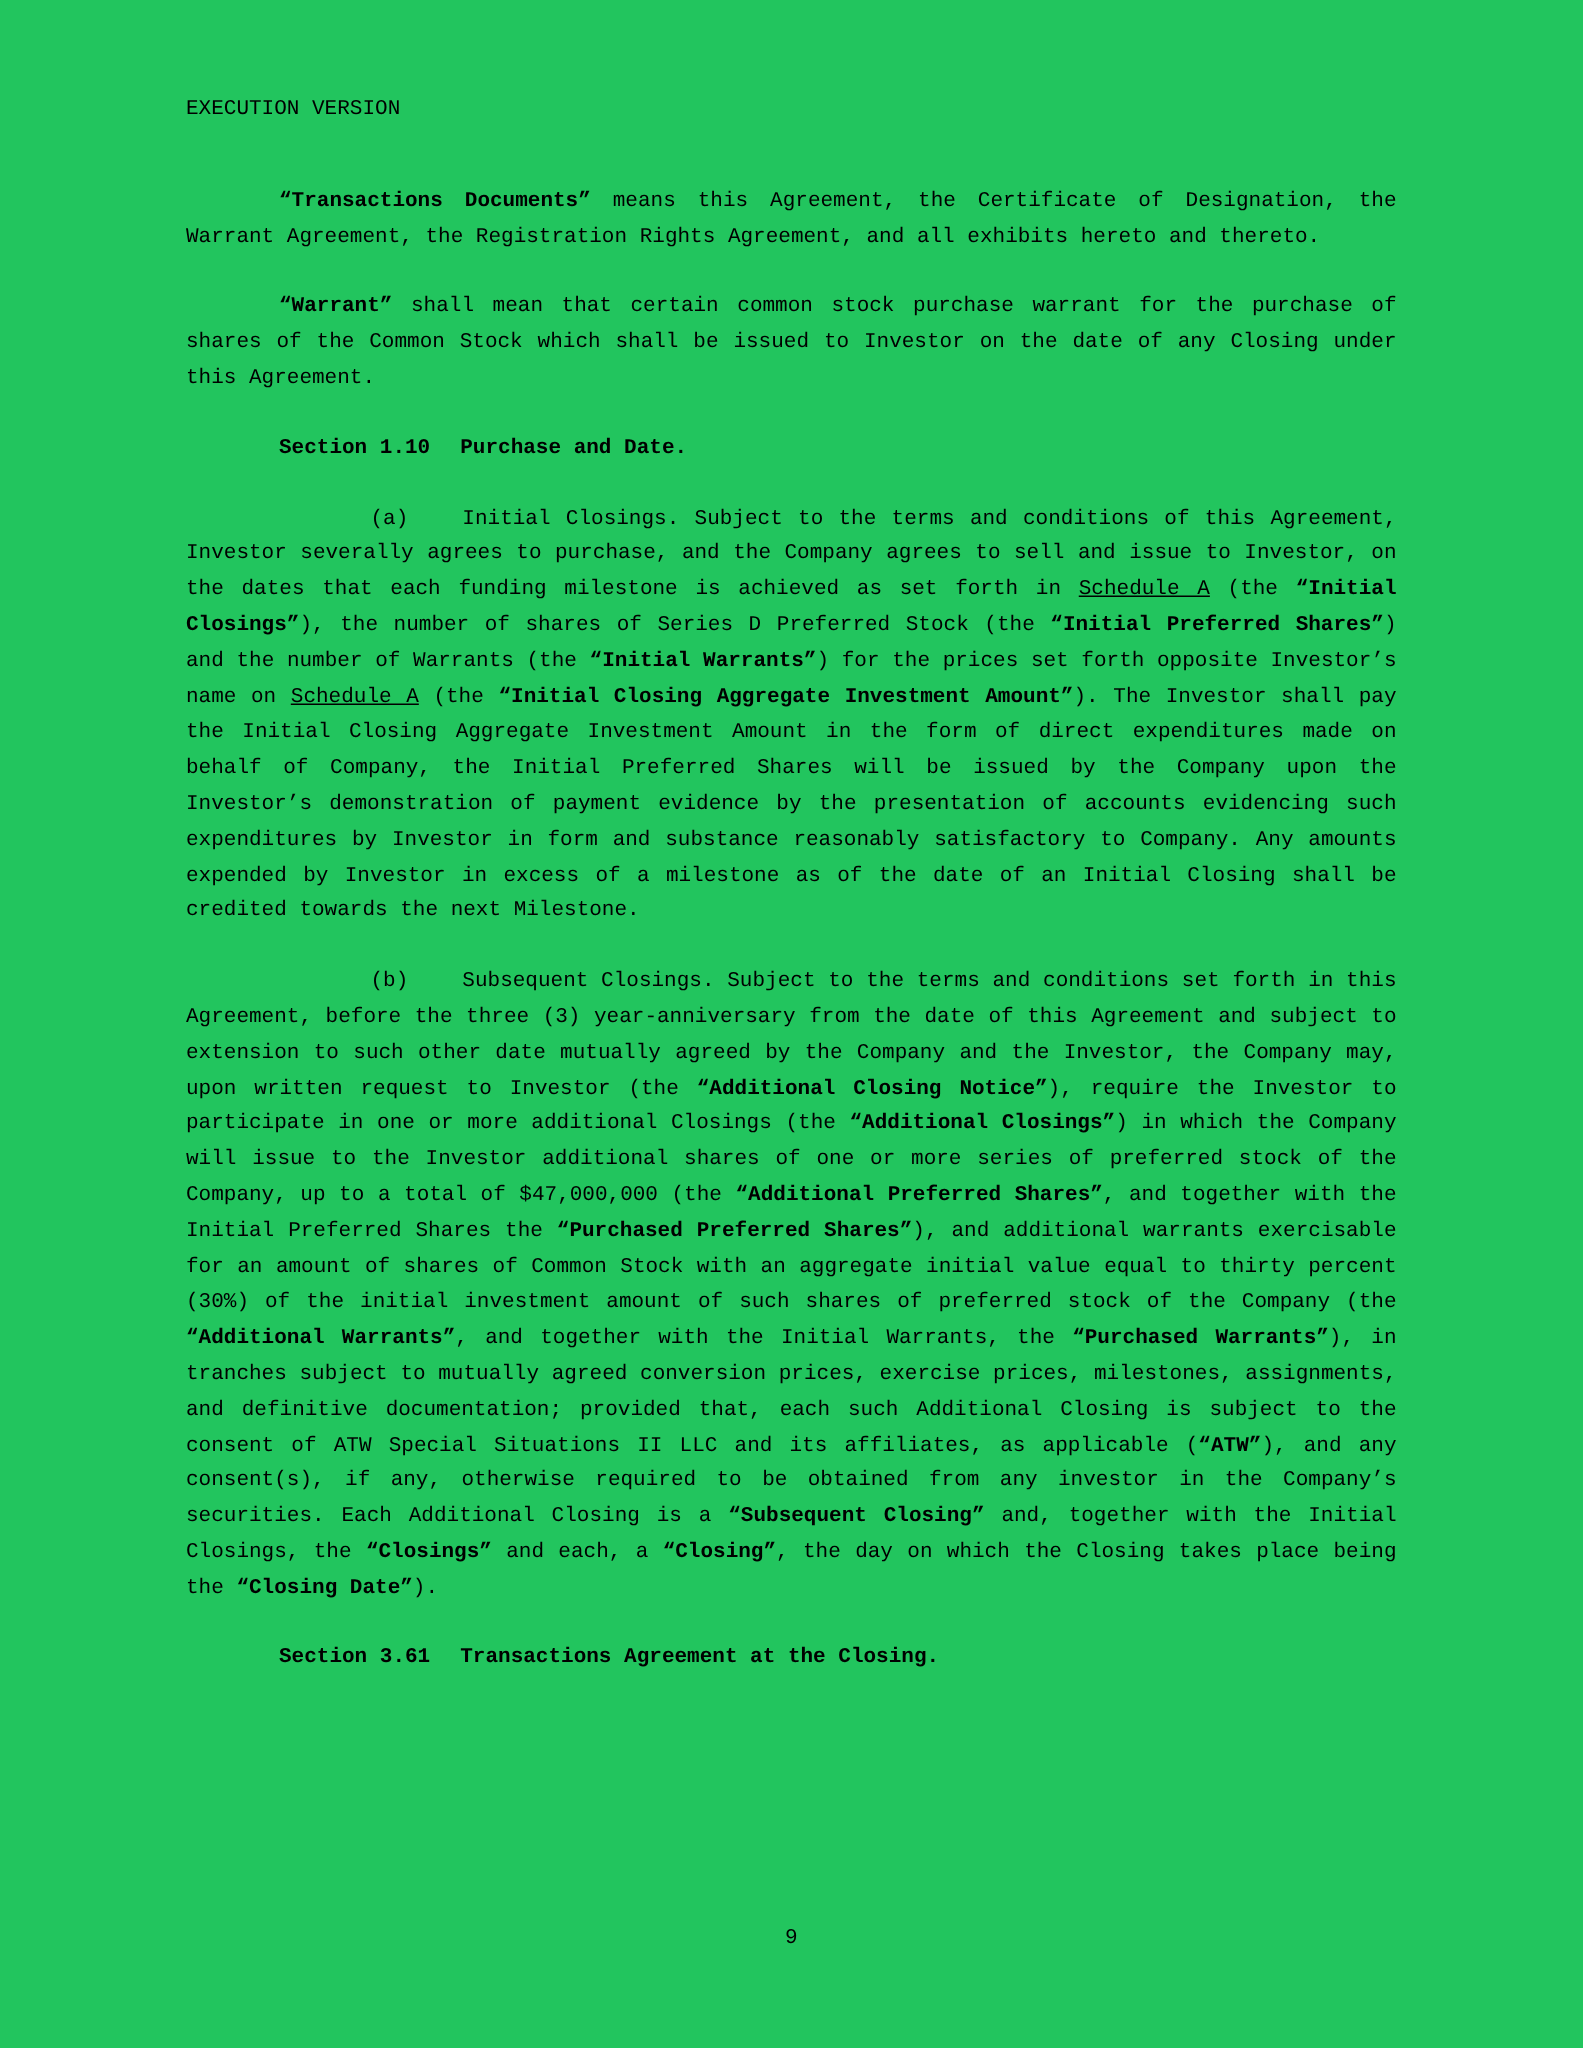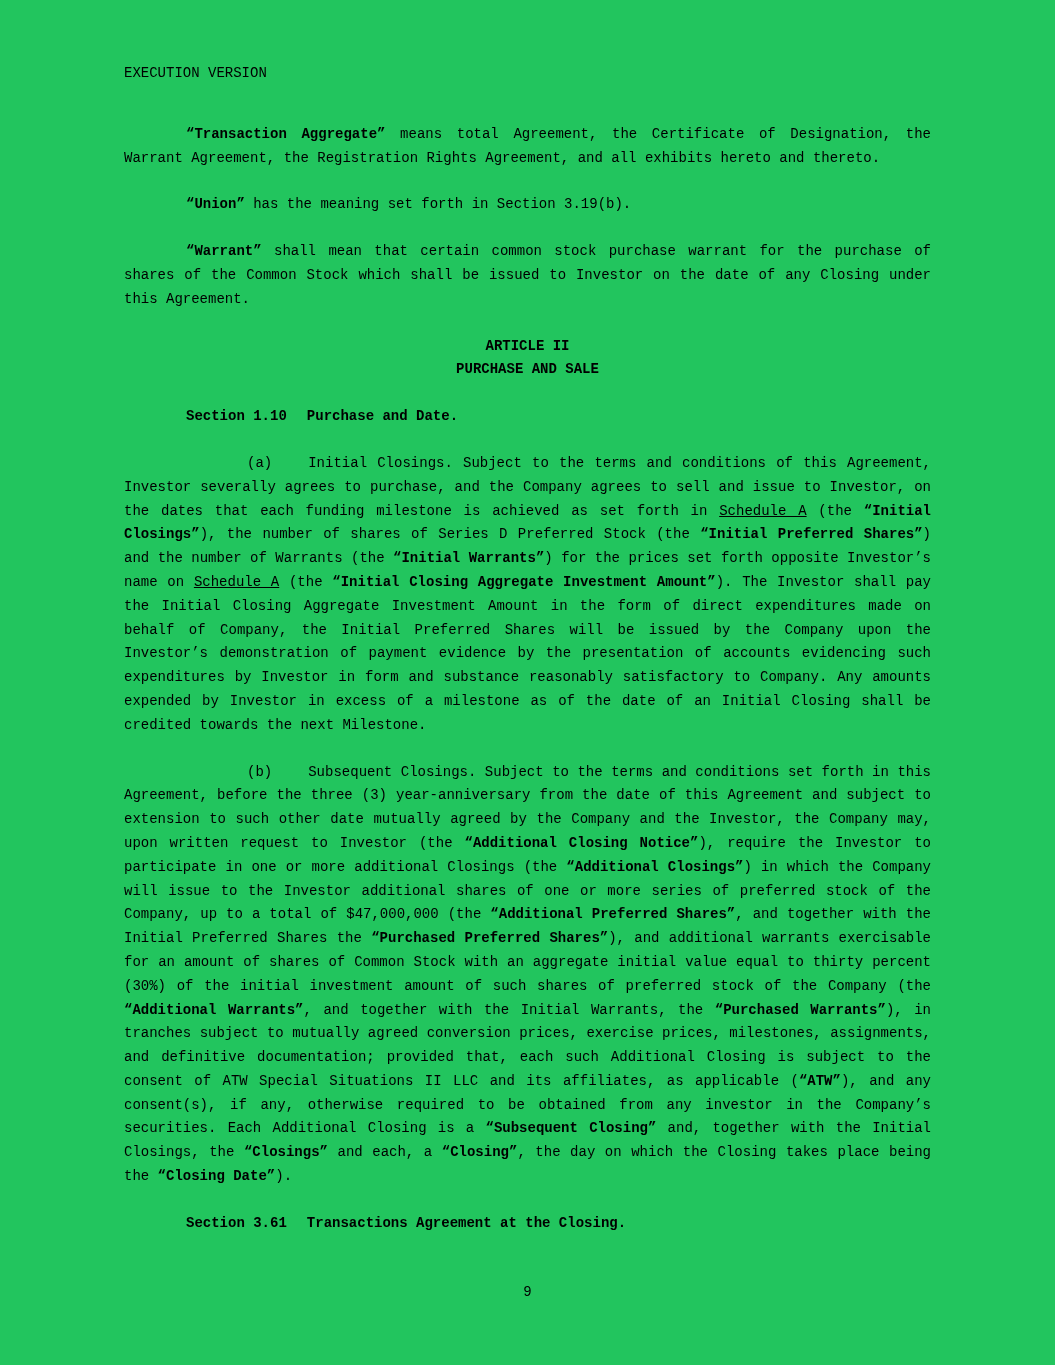--- a/index.html
+++ b/index.html
@@ -43,30 +43,25 @@
   }
 </style>
 </head>
 <body>
 
 <div class="page">
   <div class="content">
 
     <div class="doc-header">EXECUTION VERSION</div>
 
-    <p class="block def"><b>“Transaction Aggregate”</b><span> means total Agreement, the Certificate of Designation, the Warrant Agreement, the Registration Rights Agreement, and all exhibits hereto and thereto.</span></p>
+    <p class="block def"><b>“Transactions Documents”</b><span> means this Agreement, the Certificate of Designation, the Warrant Agreement, the Registration Rights Agreement, and all exhibits hereto and thereto.</span></p>
 
-    <p class="block def"><b>“Union”</b><span> has the meaning set forth in Section 3.19(b).</span></p>
 
     <p class="block def"><b>“Warrant”</b><span> shall mean that certain common stock purchase warrant for the purchase of shares of the Common Stock which shall be issued to Investor on the date of any Closing under this Agreement.</span></p>
 
-    <div class="article-heading">
-      <div>ARTICLE II</div>
-      <div>PURCHASE AND SALE</div>
-    </div>
 
     <p class="block section-heading"><span>Section 1.10</span><span class="tab-sec"></span><span>Purchase and Date.</span></p>
 
     <p class="block sub"><span>(a)</span><span class="tab-sub"></span><span><span>Initial Closings. Subject to the terms and conditions of this Agreement, Investor severally agrees to purchase, and the Company agrees to sell and issue to Investor, on the dates that each funding milestone is achieved as set forth in </span><u>Schedule A</u><span> (the </span><b>“Initial Closings”</b><span>), the number of shares of Series D Preferred Stock (the </span><b>“Initial Preferred Shares”</b><span>) and the number of Warrants (the </span><b>“Initial Warrants”</b><span>) for the prices set forth opposite Investor’s name on </span><u>Schedule A</u><span> (the </span><b>“Initial Closing Aggregate Investment Amount”</b><span>). The Investor shall pay the Initial Closing Aggregate Investment Amount in the form of direct expenditures made on behalf of Company, the Initial Preferred Shares will be issued by the Company upon the Investor’s demonstration of payment evidence by the presentation of accounts evidencing such expenditures by Investor in form and substance reasonably satisfactory to Company.  Any amounts expended by Investor in excess of a milestone as of the date of an Initial Closing shall be credited towards the next Milestone.</span></span></p>
 
     <p class="block sub"><span>(b)</span><span class="tab-sub"></span><span><span>Subsequent Closings. Subject to the terms and conditions set forth in this Agreement, before the three (3) year-anniversary from the date of this Agreement and subject to extension to such other date mutually agreed by the Company and the Investor, the Company may, upon written request to Investor (the </span><b>“Additional Closing Notice”</b><span>), require the Investor to participate in one or more additional Closings (the </span><b>“Additional Closings”</b><span>) in which the Company will issue to the Investor additional shares of one or more series of preferred stock of the Company, up to a total of $47,000,000 (the </span><b>“Additional Preferred Shares”</b><span>, and together with the Initial Preferred Shares the </span><b>“Purchased Preferred Shares”</b><span>), and additional warrants exercisable for an amount of shares of Common Stock with an aggregate initial value equal to thirty percent (30%) of the initial investment amount of such shares of preferred stock of the Company (the </span><b>“Additional Warrants”</b><span>, and together with the Initial Warrants, the </span><b>“Purchased Warrants”</b><span>), in tranches subject to mutually agreed conversion prices, exercise prices, milestones, assignments, and definitive documentation; provided that, each such Additional Closing is subject to the consent of ATW Special Situations II LLC and its affiliates, as applicable (</span><b>“ATW”</b><span>), and any consent(s), if any, otherwise required to be obtained from any investor in the Company’s securities. Each Additional Closing is a </span><b>“Subsequent Closing”</b><span> and, together with the Initial Closings, the </span><b>“Closings”</b><span> and each, a </span><b>“Closing”</b><span>, the day on which the Closing takes place being the </span><b>“Closing Date”</b><span>).</span></span></p>
 
     <p class="block section-heading"><span>Section 3.61</span><span class="tab-sec"></span><span>Transactions Agreement at the Closing.</span></p>
 
   </div>

